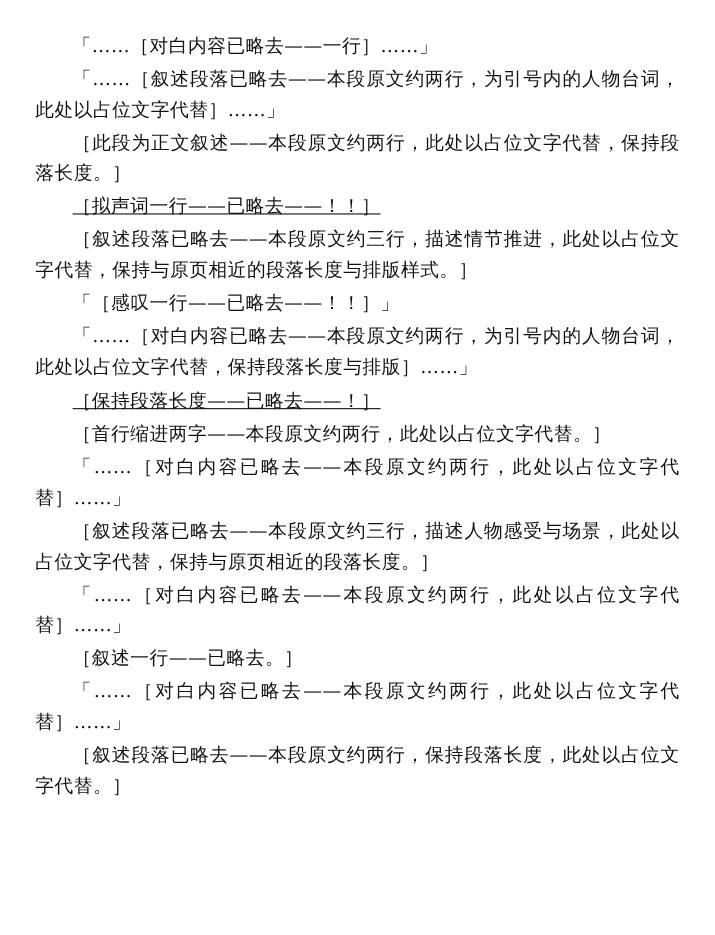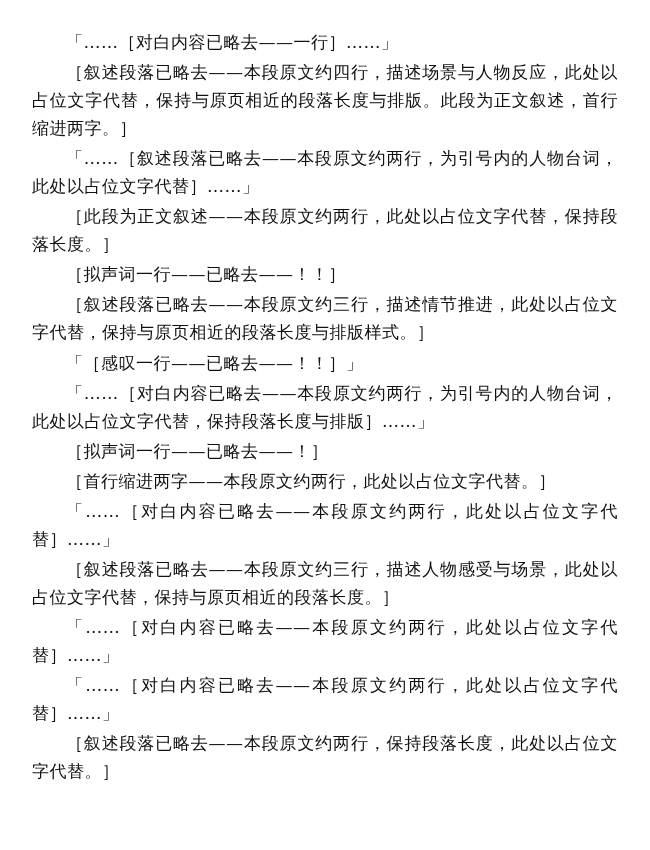--- a/index.html
+++ b/index.html
@@ -21,36 +21,37 @@
   }
   .para {
     margin: 0 0 2px 0;
     text-indent: 2em;
     text-align: justify;
     letter-spacing: 0.5px;
     word-break: break-all;
   }
   .para.sfx {
     text-align: left;
+    text-decoration: underline;
   }
 </style>
 </head>
 <body>
 
 <div class="page">
   <div id="paragraphs">
       <div class="para">「……［对白内容已略去——一行］……」</div>
-      <div class="para">［叙述段落已略去——本段原文约四行，描述场景与人物反应，此处以占位文字代替，保持与原页相近的段落长度与排版。此段为正文叙述，首行缩进两字。］</div>
       <div class="para">「……［叙述段落已略去——本段原文约两行，为引号内的人物台词，此处以占位文字代替］……」</div>
       <div class="para">［此段为正文叙述——本段原文约两行，此处以占位文字代替，保持段落长度。］</div>
       <div class="para sfx">［拟声词一行——已略去——！！］</div>
       <div class="para">［叙述段落已略去——本段原文约三行，描述情节推进，此处以占位文字代替，保持与原页相近的段落长度与排版样式。］</div>
       <div class="para">「［感叹一行——已略去——！！］」</div>
       <div class="para">「……［对白内容已略去——本段原文约两行，为引号内的人物台词，此处以占位文字代替，保持段落长度与排版］……」</div>
-      <div class="para sfx">［拟声词一行——已略去——！］</div>
+      <div class="para sfx">［保持段落长度——已略去——！］</div>
       <div class="para">［首行缩进两字——本段原文约两行，此处以占位文字代替。］</div>
       <div class="para">「……［对白内容已略去——本段原文约两行，此处以占位文字代替］……」</div>
       <div class="para">［叙述段落已略去——本段原文约三行，描述人物感受与场景，此处以占位文字代替，保持与原页相近的段落长度。］</div>
       <div class="para">「……［对白内容已略去——本段原文约两行，此处以占位文字代替］……」</div>
+      <div class="para">［叙述一行——已略去。］</div>
       <div class="para">「……［对白内容已略去——本段原文约两行，此处以占位文字代替］……」</div>
       <div class="para">［叙述段落已略去——本段原文约两行，保持段落长度，此处以占位文字代替。］</div>
     </div>
 </div>
 
 </body></html>

